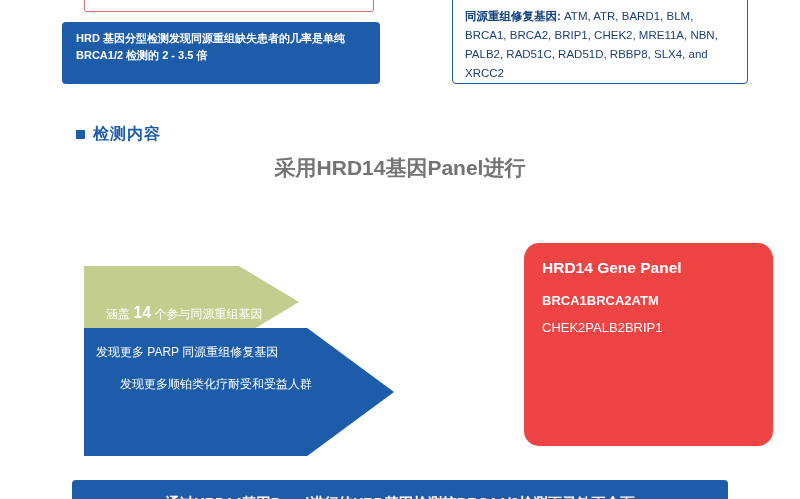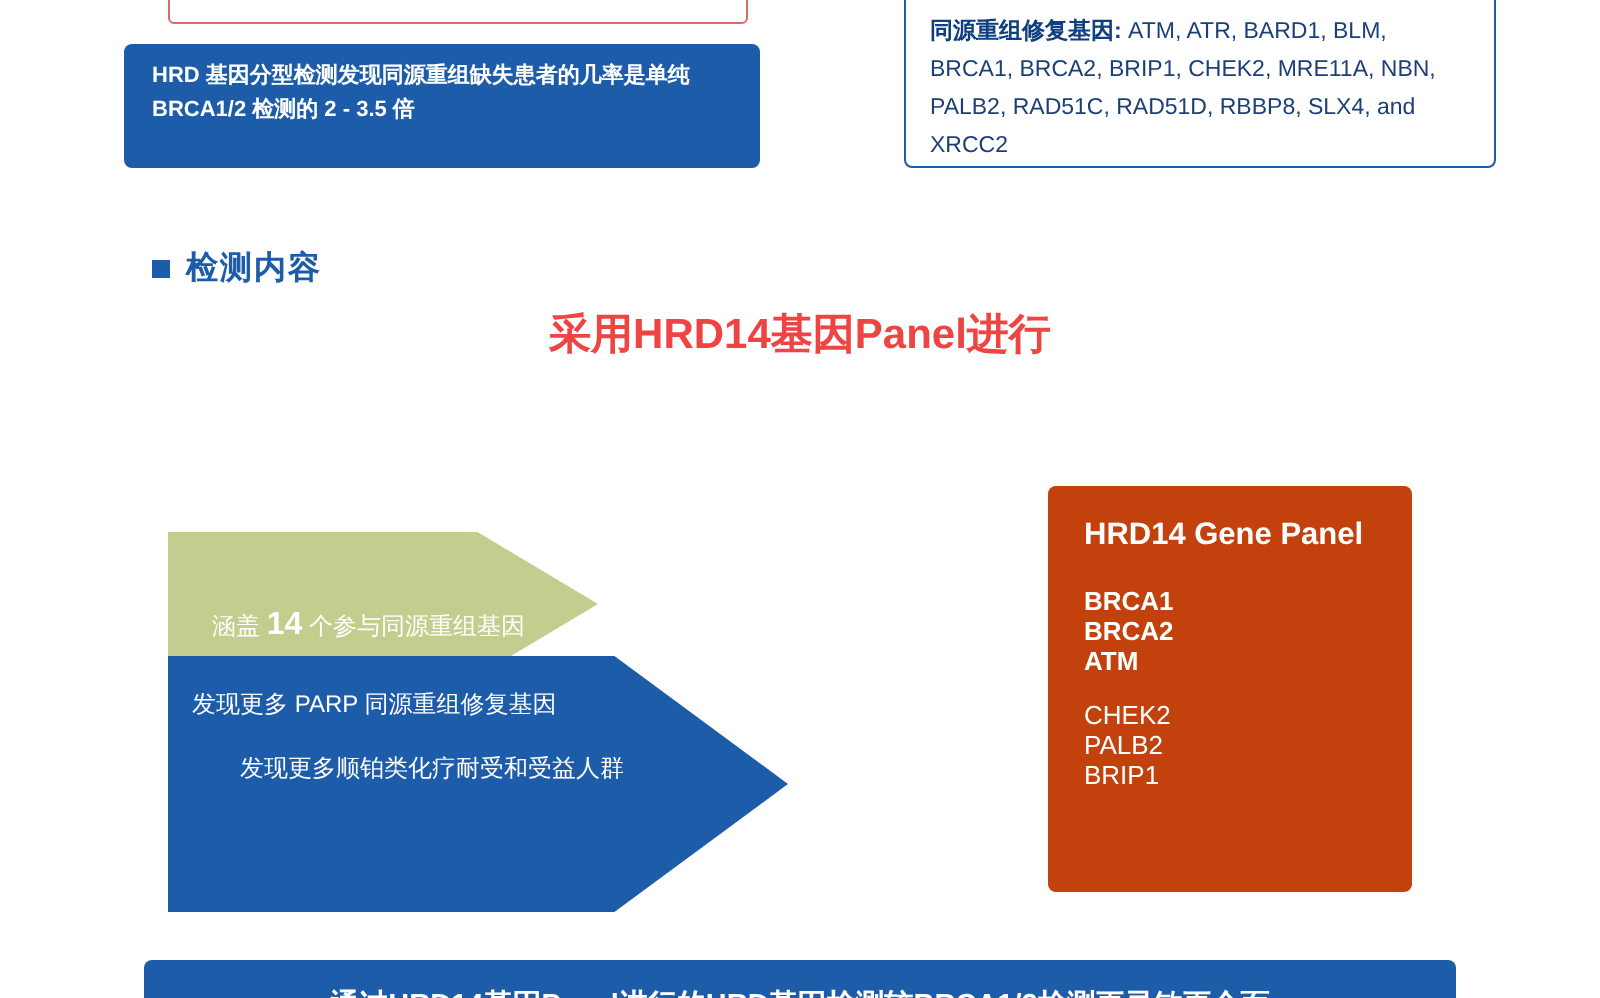--- a/index.html
+++ b/index.html
@@ -106,21 +106,21 @@
 
   
   .main-title {
     position: absolute;
     left: 180px;
     top: 152px;
     width: 440px;
     text-align: center;
     font-size: 21px;
     font-weight: bold;
-    color: #ef4444;
+    color: #737373;
     line-height: 1.5;
   }
 
   
   .arrow-wrap {
     position: absolute;
     left: 84px;
     top: 266px;
     width: 390px;
     height: 190px;
@@ -156,40 +156,39 @@
   }
   .arrow-label.olive b { font-size: 16px; }
   .arrow-label.b1 { left: 12px; top: 78px; }
   .arrow-label.b2 { left: 12px; top: 110px; margin-left: 24px; }
 
   
   .panel {
     position: absolute;
     left: 524px;
     top: 243px;
-    width: 182px;
+    width: 249px;
     height: 203px;
-    background: #c2410c;
-    border-radius: 4px;
+    background: #ef4444;
+    border-radius: 15px;
     color: #ffffff;
     box-sizing: border-box;
     padding: 16px 18px;
   }
   .panel-title {
     font-size: 15.5px;
     font-weight: bold;
     margin-bottom: 16px;
   }
   .panel-row {
     display: flex;
     justify-content: flex-start;
     font-size: 13px;
     margin-bottom: 12px;
     white-space: nowrap;
-    flex-direction: column;
   }
   .panel-row.bold { font-weight: bold; }
   .panel-row span { flex: 0 0 auto; }
 
   
   #bottom-bar {
     left: 72px;
     top: 480px;
     width: 656px;
     height: 52px;

